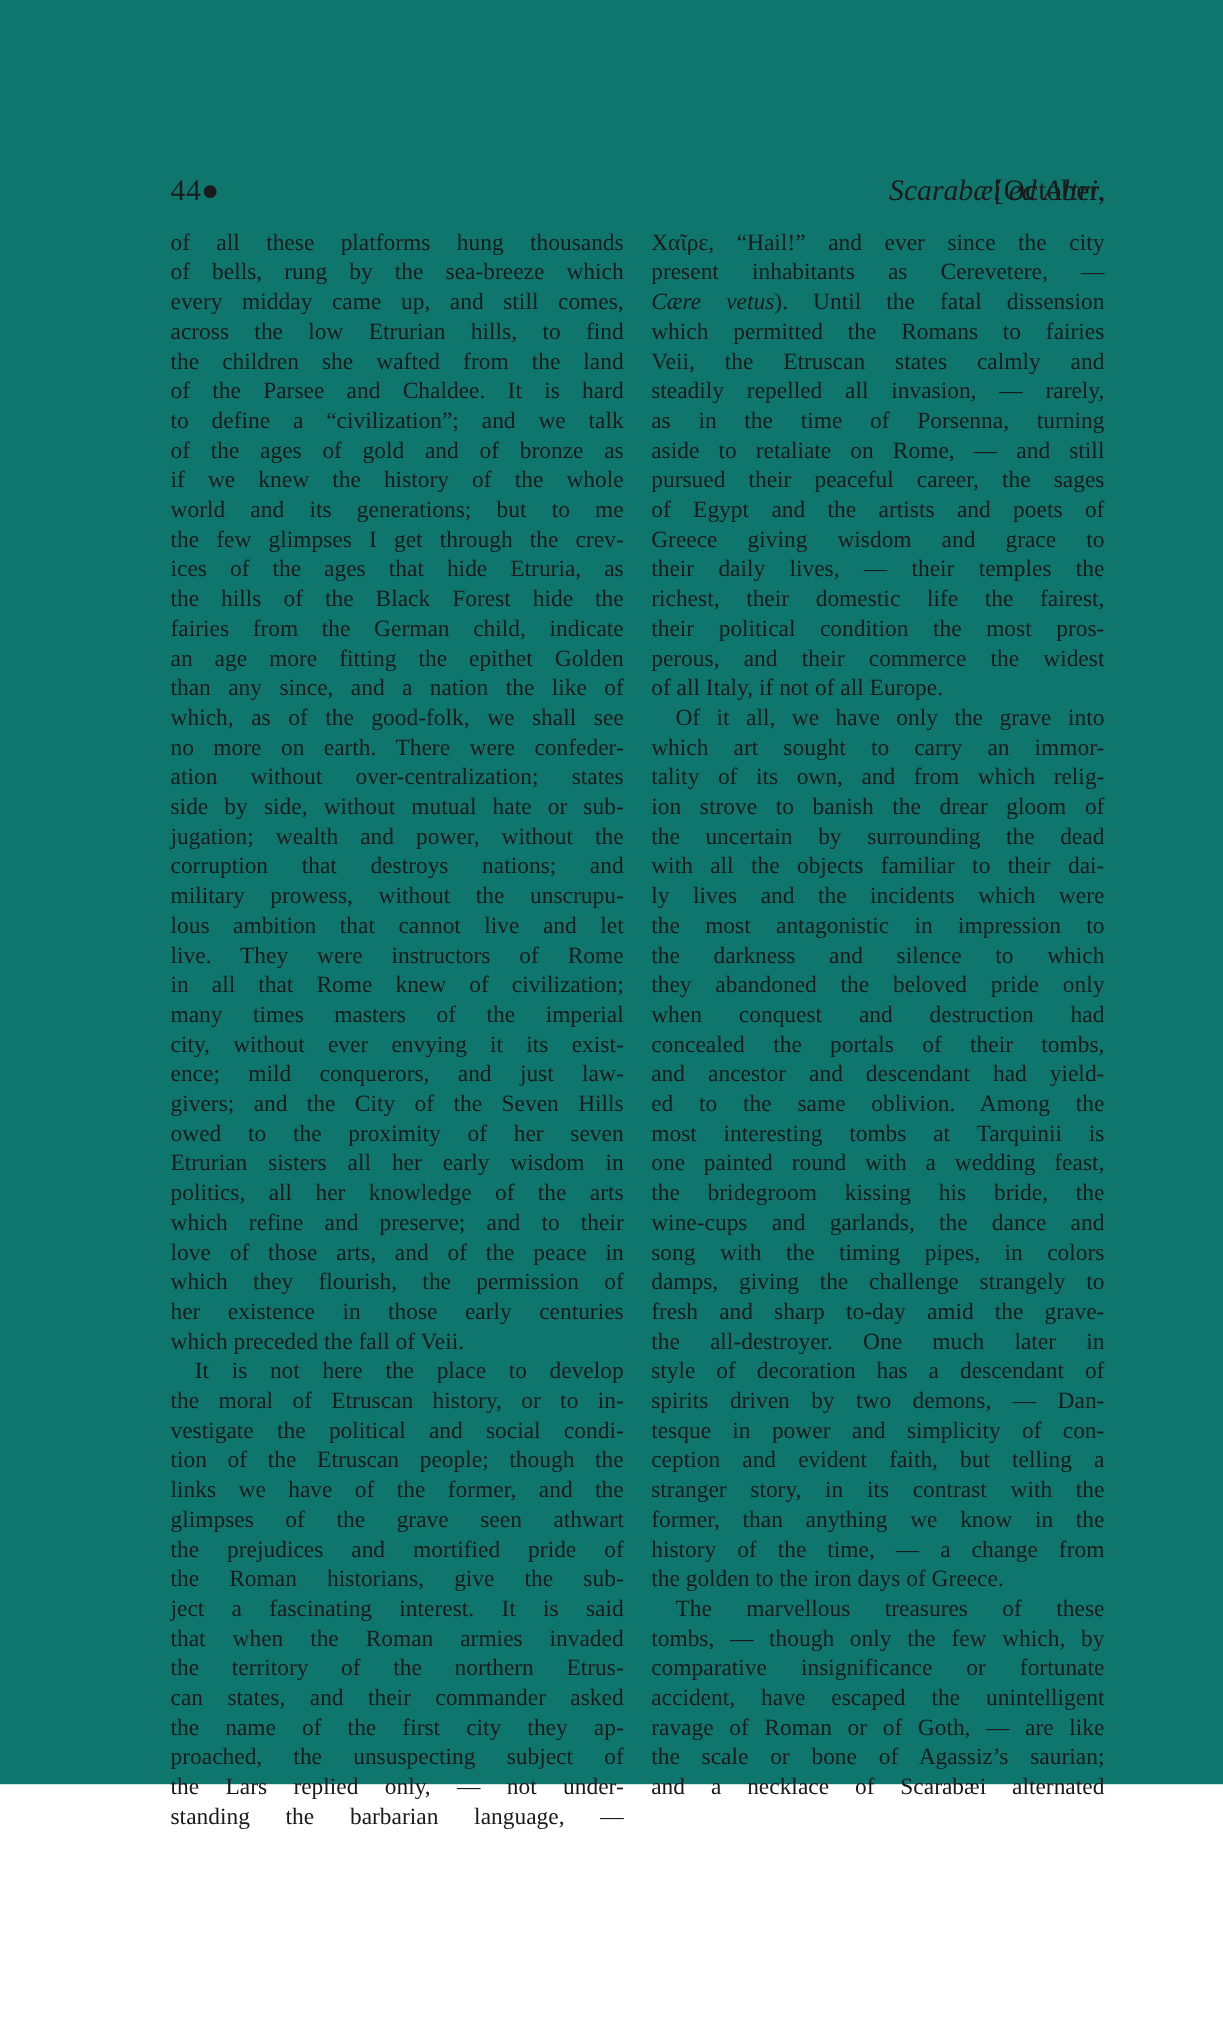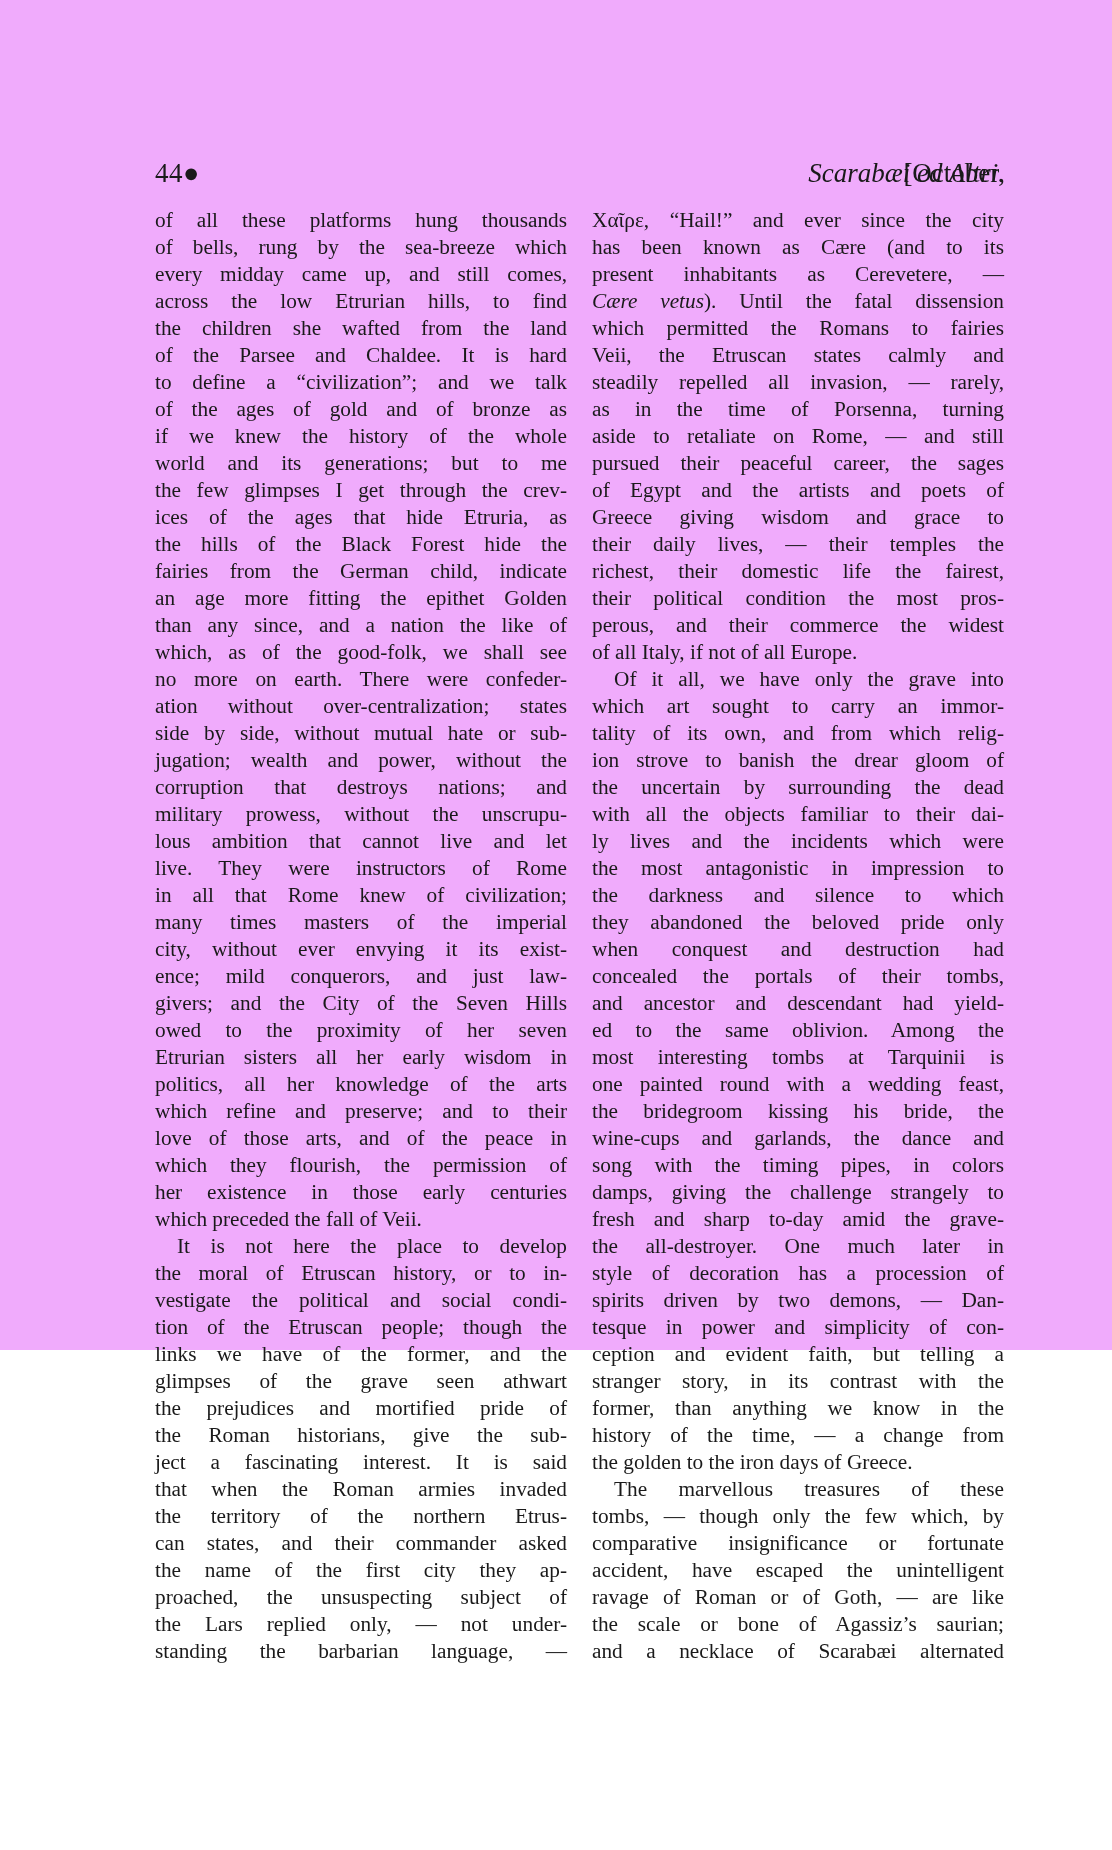--- a/index.html
+++ b/index.html
@@ -1,18 +1,18 @@
 <!DOCTYPE html>
 <html><head>
 <meta charset="utf-8">
 <style>
   html, body { margin: 0; padding: 0; background: #ffffff; }
   body { width: 1112px; height: 1850px; position: relative; overflow: hidden;
          font-family: "Liberation Serif", "DejaVu Serif", serif; color: #1a1a1a; }
-  .page { position: absolute; left: 0; top: 0; width: 1112px; height: 1350px; background: #f0abfc; text-decoration: underline; }
+  .page { position: absolute; left: 0; top: 0; width: 1112px; height: 1622px; background: #0f766e; text-decoration: underline; }
   .header { position: absolute; top: 158px; left: 155px; width: 850px; height: 40px; }
   .page-num { position: absolute; left: 0; top: 0; font-size: 27px; letter-spacing: 0.5px; }
   .running-title { position: absolute; left: 0; right: 0; top: 0; text-align: right;
                    font-style: italic; font-size: 27px; padding-left: 40px; }
   .date-mark { position: absolute; right: 0; top: 0; font-size: 27px; }
   .column { position: absolute; top: 207px; width: 412px; }
   .col-left { left: 155px; }
   .col-right { left: 592px; }
   .line { display: block; height: 27px; line-height: 27px; font-size: 21.3px;
           text-align: justify; text-align-last: justify; white-space: nowrap; overflow: visible; }
@@ -83,21 +83,20 @@
       <span class="line">the territory of the northern Etrus-</span>
       <span class="line">can states, and their commander asked</span>
       <span class="line">the name of the first city they ap-</span>
       <span class="line">proached, the unsuspecting subject of</span>
       <span class="line">the Lars replied only, — not under-</span>
       <span class="line">standing the barbarian language, —</span>
     </div>
 
   <div class="column col-right" id="col-right">
     <span class="line"><span>Χαῖρε,</span><span> “Hail!” and ever since the city</span></span>
-    <span class="line">has been known as Cære (and to its</span>
     <span class="line">present inhabitants as Cerevetere, —</span>
     <span class="line"><span class="it">Cære vetus</span><span>).  Until the fatal dissension</span></span>
   <span class="line">which permitted the Romans to fairies</span>
       <span class="line">Veii, the Etruscan states calmly and</span>
       <span class="line">steadily repelled all invasion, — rarely,</span>
       <span class="line">as in the time of Porsenna, turning</span>
       <span class="line">aside to retaliate on Rome, — and still</span>
       <span class="line">pursued their peaceful career, the sages</span>
       <span class="line">of Egypt and the artists and poets of</span>
       <span class="line">Greece giving wisdom and grace to</span>
@@ -121,21 +120,21 @@
       <span class="line">and ancestor and descendant had yield-</span>
       <span class="line">ed to the same oblivion.  Among the</span>
       <span class="line">most interesting tombs at Tarquinii is</span>
       <span class="line">one painted round with a wedding feast,</span>
       <span class="line">the bridegroom kissing his bride, the</span>
       <span class="line">wine-cups and garlands, the dance and</span>
       <span class="line">song with the timing pipes, in colors</span>
       <span class="line">damps, giving the challenge strangely to</span>
       <span class="line">fresh and sharp to-day amid the grave-</span>
       <span class="line">the all-destroyer.  One much later in</span>
-      <span class="line">style of decoration has a procession of</span>
+      <span class="line">style of decoration has a descendant of</span>
       <span class="line">spirits driven by two demons, — Dan-</span>
       <span class="line">tesque in power and simplicity of con-</span>
       <span class="line">ception and evident faith, but telling a</span>
       <span class="line">stranger story, in its contrast with the</span>
       <span class="line">former, than anything we know in the</span>
       <span class="line">history of the time, — a change from</span>
       <span class="line last">the golden to the iron days of Greece.</span>
       <span class="line indent">The marvellous treasures of these</span>
       <span class="line">tombs, — though only the few which, by</span>
       <span class="line">comparative insignificance or fortunate</span>

